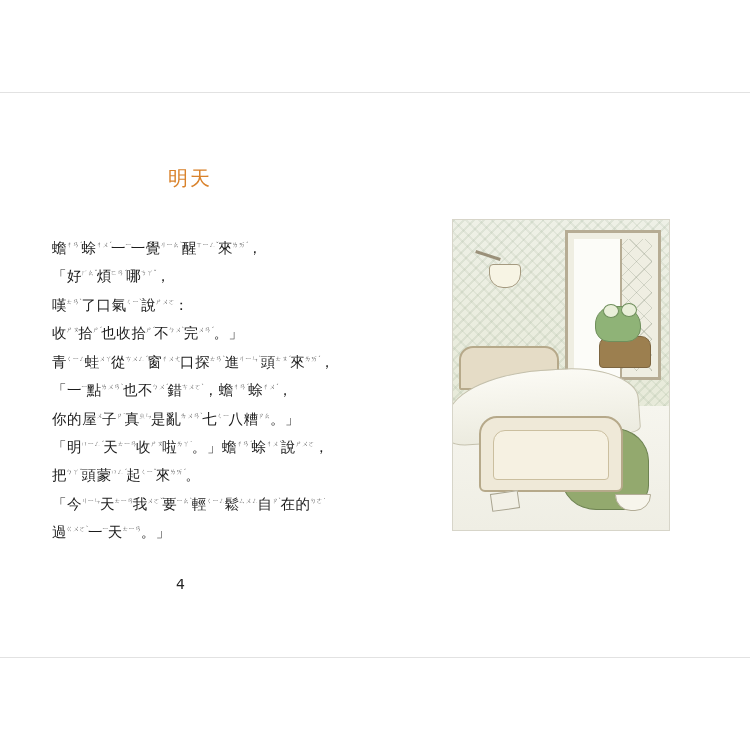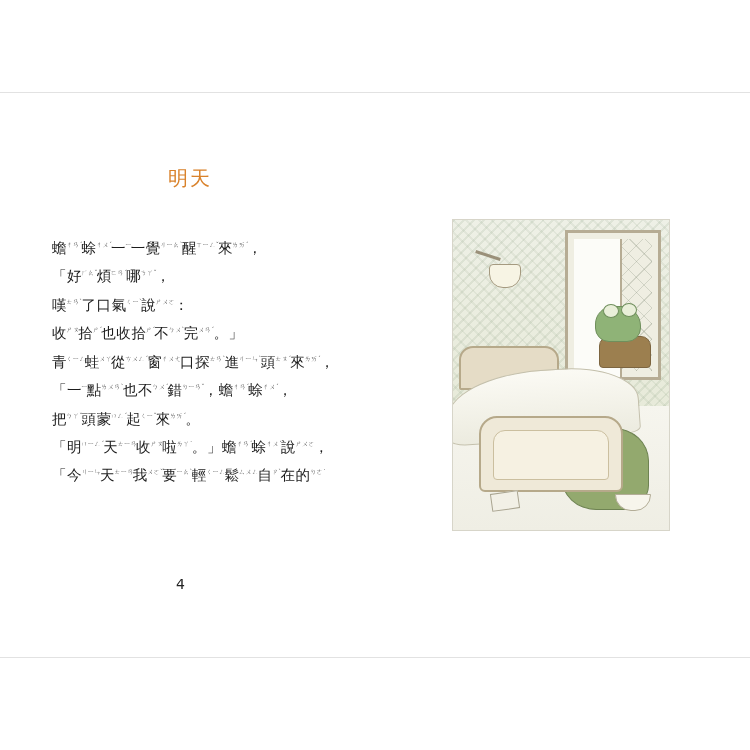--- a/index.html
+++ b/index.html
@@ -238,24 +238,26 @@
     <div class="page-inner">
 
       <div class="chapter-title">明天</div>
 
       <div class="body-text">
           <div class="line"><span>蟾</span><span class="ruby">ㄔㄢˊ</span><span>蜍</span><span class="ruby">ㄔㄨˊ</span><span>一</span><span class="ruby">ㄧ</span><span>一覺</span><span class="ruby">ㄐㄧㄠˋ</span><span>醒</span><span class="ruby">ㄒㄧㄥˇ</span><span>來</span><span class="ruby">ㄌㄞˊ</span><span>，</span></div>
           <div class="line"><span>「</span><span>好</span><span class="ruby">ㄏㄠˇ</span><span>煩</span><span class="ruby">ㄈㄢˊ</span><span>哪</span><span class="ruby">ㄋㄚˇ</span><span>，</span></div>
           <div class="line"><span>嘆</span><span class="ruby">ㄊㄢˋ</span><span>了口</span><span>氣</span><span class="ruby">ㄑㄧˋ</span><span>說</span><span class="ruby">ㄕㄨㄛ</span><span>：</span></div>
           <div class="line"><span>收</span><span class="ruby">ㄕㄡ</span><span>拾</span><span class="ruby">ㄕˊ</span><span>也收</span><span>拾</span><span class="ruby">ㄕˊ</span><span>不</span><span class="ruby">ㄅㄨˋ</span><span>完</span><span class="ruby">ㄨㄢˊ</span><span>。」</span></div>
           <div class="line"><span>青</span><span class="ruby">ㄑㄧㄥ</span><span>蛙</span><span class="ruby">ㄨㄚ</span><span>從</span><span class="ruby">ㄘㄨㄥˊ</span><span>窗</span><span class="ruby">ㄔㄨㄤ</span><span>口</span><span>探</span><span class="ruby">ㄊㄢˋ</span><span>進</span><span class="ruby">ㄐㄧㄣˋ</span><span>頭</span><span class="ruby">ㄊㄡˊ</span><span>來</span><span class="ruby">ㄌㄞˊ</span><span>，</span></div>
-          <div class="line"><span>「</span><span>一</span><span class="ruby">ㄧ</span><span>點</span><span class="ruby">ㄌㄨㄢˋ</span><span>也</span><span>不</span><span class="ruby">ㄅㄨˊ</span><span>錯</span><span class="ruby">ㄉㄧㄢˇ</span><span>，</span><span>蟾</span><span class="ruby">ㄔㄢˊ</span><span>蜍</span><span class="ruby">ㄔㄨˊ</span><span>，</span></div>
+          <div class="line"><span>「</span><span>一</span><span class="ruby">ㄧ</span><span>點</span><span class="ruby">ㄌㄨㄢˋ</span><span>也</span><span>不</span><span class="ruby">ㄅㄨˊ</span><span>錯</span><span class="ruby">ㄘㄨㄛˋ</span><span>，</span><span>蟾</span><span class="ruby">ㄔㄢˊ</span><span>蜍</span><span class="ruby">ㄔㄨˊ</span><span>，</span></div>
+          <div class="line"><span>你的</span><span>屋</span><span class="ruby">ㄨ</span><span>子</span><span class="ruby">ㄗ˙</span><span>真</span><span class="ruby">ㄓㄣ</span><span>是</span><span>亂</span><span class="ruby">ㄌㄨㄢˋ</span><span>七</span><span class="ruby">ㄑㄧ</span><span>八</span><span>糟</span><span class="ruby">ㄗㄠ</span><span>。」</span></div>
+          <div class="line"><span>「</span><span>明</span><span class="ruby">ㄇㄧㄥˊ</span><span>天</span><span class="ruby">ㄊㄧㄢ</span><span>收</span><span class="ruby">ㄕㄡ</span><span>啦</span><span class="ruby">ㄌㄚ˙</span><span>。」</span><span>蟾</span><span class="ruby">ㄔㄢˊ</span><span>蜍</span><span class="ruby">ㄔㄨˊ</span><span>說</span><span class="ruby">ㄕㄨㄛ</span><span>，</span></div>
           <div class="line"><span>把</span><span class="ruby">ㄅㄚˇ</span><span>頭</span><span>蒙</span><span class="ruby">ㄇㄥˊ</span><span>起</span><span class="ruby">ㄑㄧˇ</span><span>來</span><span class="ruby">ㄌㄞˊ</span><span>。</span></div>
-          <div class="line"><span>「</span><span>明</span><span class="ruby">ㄇㄧㄥˊ</span><span>天</span><span class="ruby">ㄊㄧㄢ</span><span>收</span><span class="ruby">ㄕㄡ</span><span>啦</span><span class="ruby">ㄌㄚ˙</span><span>。」</span><span>蟾</span><span class="ruby">ㄔㄢˊ</span><span>蜍</span><span class="ruby">ㄔㄨˊ</span><span>說</span><span class="ruby">ㄕㄨㄛ</span><span>，</span></div>
           <div class="line"><span>「</span><span>今</span><span class="ruby">ㄐㄧㄣ</span><span>天</span><span class="ruby">ㄊㄧㄢ</span><span>我</span><span class="ruby">ㄨㄛˇ</span><span>要</span><span class="ruby">ㄧㄠˋ</span><span>輕</span><span class="ruby">ㄑㄧㄥ</span><span>鬆</span><span class="ruby">ㄙㄨㄥ</span><span>自</span><span class="ruby">ㄗˋ</span><span>在</span><span>的</span><span class="ruby">ㄉㄜ˙</span></div>
+          <div class="line"><span>過</span><span class="ruby">ㄍㄨㄛˋ</span><span>一</span><span class="ruby">ㄧ</span><span>天</span><span class="ruby">ㄊㄧㄢ</span><span>。」</span></div>
         </div>
 
       <div class="page-number">4</div>
 
       <div class="illustration">
         <div class="ill-wall"></div>
         <div class="ill-floor"></div>
         <div class="ill-window-frame">
           <div class="ill-window-pane"></div>
           <div class="ill-window-open"></div>

